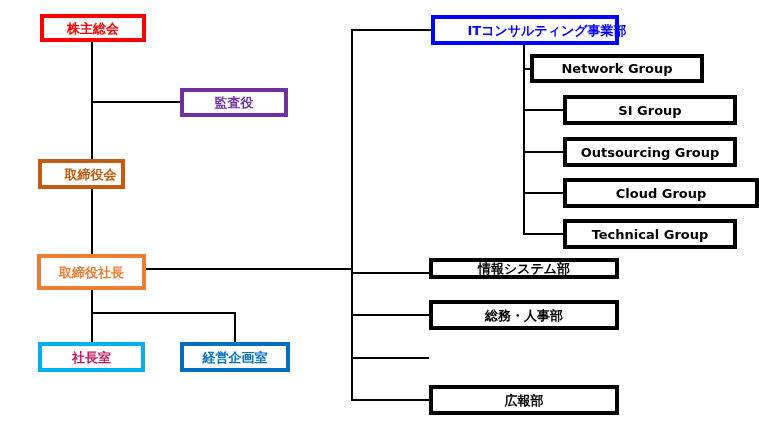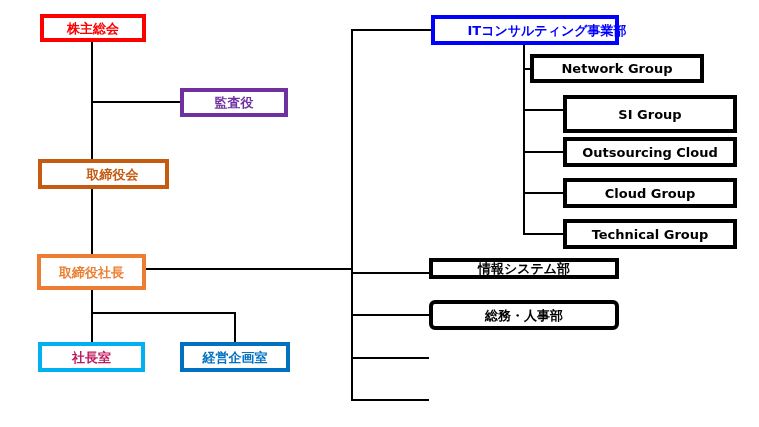--- a/index.html
+++ b/index.html
@@ -56,28 +56,29 @@
   <div class="line" style="left: 351px; top: 399px; width: 78px; height: 2px; background: rgb(0, 0, 0);"></div>
   <div class="line" style="left: 523px; top: 45px; width: 2px; height: 189px; background: rgb(0, 0, 0);"></div>
   <div class="line" style="left: 523px; top: 68px; width: 40px; height: 2px; background: rgb(0, 0, 0);"></div>
   <div class="line" style="left: 523px; top: 109px; width: 40px; height: 2px; background: rgb(0, 0, 0);"></div>
   <div class="line" style="left: 523px; top: 151px; width: 40px; height: 2px; background: rgb(0, 0, 0);"></div>
   <div class="line" style="left: 523px; top: 192px; width: 40px; height: 2px; background: rgb(0, 0, 0);"></div>
   <div class="line" style="left: 523px; top: 233px; width: 40px; height: 2px; background: rgb(0, 0, 0);"></div>
 
   <div class="node" style="left: 40px; top: 14px; width: 106px; height: 28px; border-color: rgb(255, 0, 0); color: rgb(255, 0, 0);">株主総会</div>
   <div class="node" style="left: 180px; top: 88px; width: 108px; height: 29px; border-color: rgb(112, 48, 160); color: rgb(112, 48, 160);">監査役</div>
-  <div class="node" style="left: 38px; top: 159px; width: 131px; height: 30px; border-color: rgb(197, 90, 17); color: rgb(197, 90, 17); padding-left: 18px;">取締役会</div>
+  <div class="node" style="left: 38px; top: 159px; width: 87px; height: 30px; border-color: rgb(197, 90, 17); color: rgb(197, 90, 17); padding-left: 18px;">取締役会</div>
   <div class="node" style="left: 37px; top: 254px; width: 109px; height: 36px; border-color: rgb(237, 125, 49); color: rgb(237, 125, 49);">取締役社長</div>
   <div class="node" style="left: 38px; top: 342px; width: 107px; height: 30px; border-color: rgb(0, 176, 240); color: #be185d;">社長室</div>
   <div class="node" style="left: 180px; top: 342px; width: 110px; height: 30px; border-color: rgb(0, 112, 192); color: rgb(0, 112, 192); text-align: right;">経営企画室</div>
 
   <div class="node" style="left: 431px; top: 15px; width: 188px; height: 30px; border-color: rgb(0, 0, 255); color: rgb(0, 0, 255); padding-left: 44px;">ITコンサルティング事業部</div>
   <div class="node" style="left: 530px; top: 54px; width: 174px; height: 29px; border-color: rgb(0, 0, 0); color: rgb(0, 0, 0);">Network Group</div>
-  <div class="node" style="left: 563px; top: 95px; width: 174px; height: 38px; border-color: rgb(0, 0, 0); color: rgb(0, 0, 0);">SI Group</div>
-  <div class="node" style="left: 563px; top: 137px; width: 174px; height: 30px; border-color: rgb(0, 0, 0); color: rgb(0, 0, 0);">Outsourcing Cloud</div>
-  <div class="node" style="left: 563px; top: 178px; width: 174px; height: 30px; border-color: rgb(0, 0, 0); color: rgb(0, 0, 0);">Cloud Group</div>
+  <div class="node" style="left: 563px; top: 95px; width: 174px; height: 30px; border-color: rgb(0, 0, 0); color: rgb(0, 0, 0);">SI Group</div>
+  <div class="node" style="left: 563px; top: 137px; width: 174px; height: 30px; border-color: rgb(0, 0, 0); color: rgb(0, 0, 0);">Outsourcing Group</div>
+  <div class="node" style="left: 563px; top: 178px; width: 196px; height: 30px; border-color: rgb(0, 0, 0); color: rgb(0, 0, 0);">Cloud Group</div>
   <div class="node" style="left: 563px; top: 219px; width: 174px; height: 30px; border-color: rgb(0, 0, 0); color: rgb(0, 0, 0);">Technical Group</div>
 
   <div class="node" style="left: 429px; top: 258px; width: 190px; height: 21px; border-color: rgb(0, 0, 0); color: rgb(0, 0, 0);">情報システム部</div>
-  <div class="node" style="left: 429px; top: 300px; width: 190px; height: 30px; border-color: rgb(0, 0, 0); color: rgb(0, 0, 0); border-radius: 6px;">総務・人事部</div>
+  <div class="node" style="left: 429px; top: 300px; width: 190px; height: 30px; border-color: rgb(0, 0, 0); color: rgb(0, 0, 0);">総務・人事部</div>
+  <div class="node" style="left: 429px; top: 385px; width: 190px; height: 30px; border-color: rgb(0, 0, 0); color: rgb(0, 0, 0);">広報部</div>
 
 </div>
 
 </body></html>

